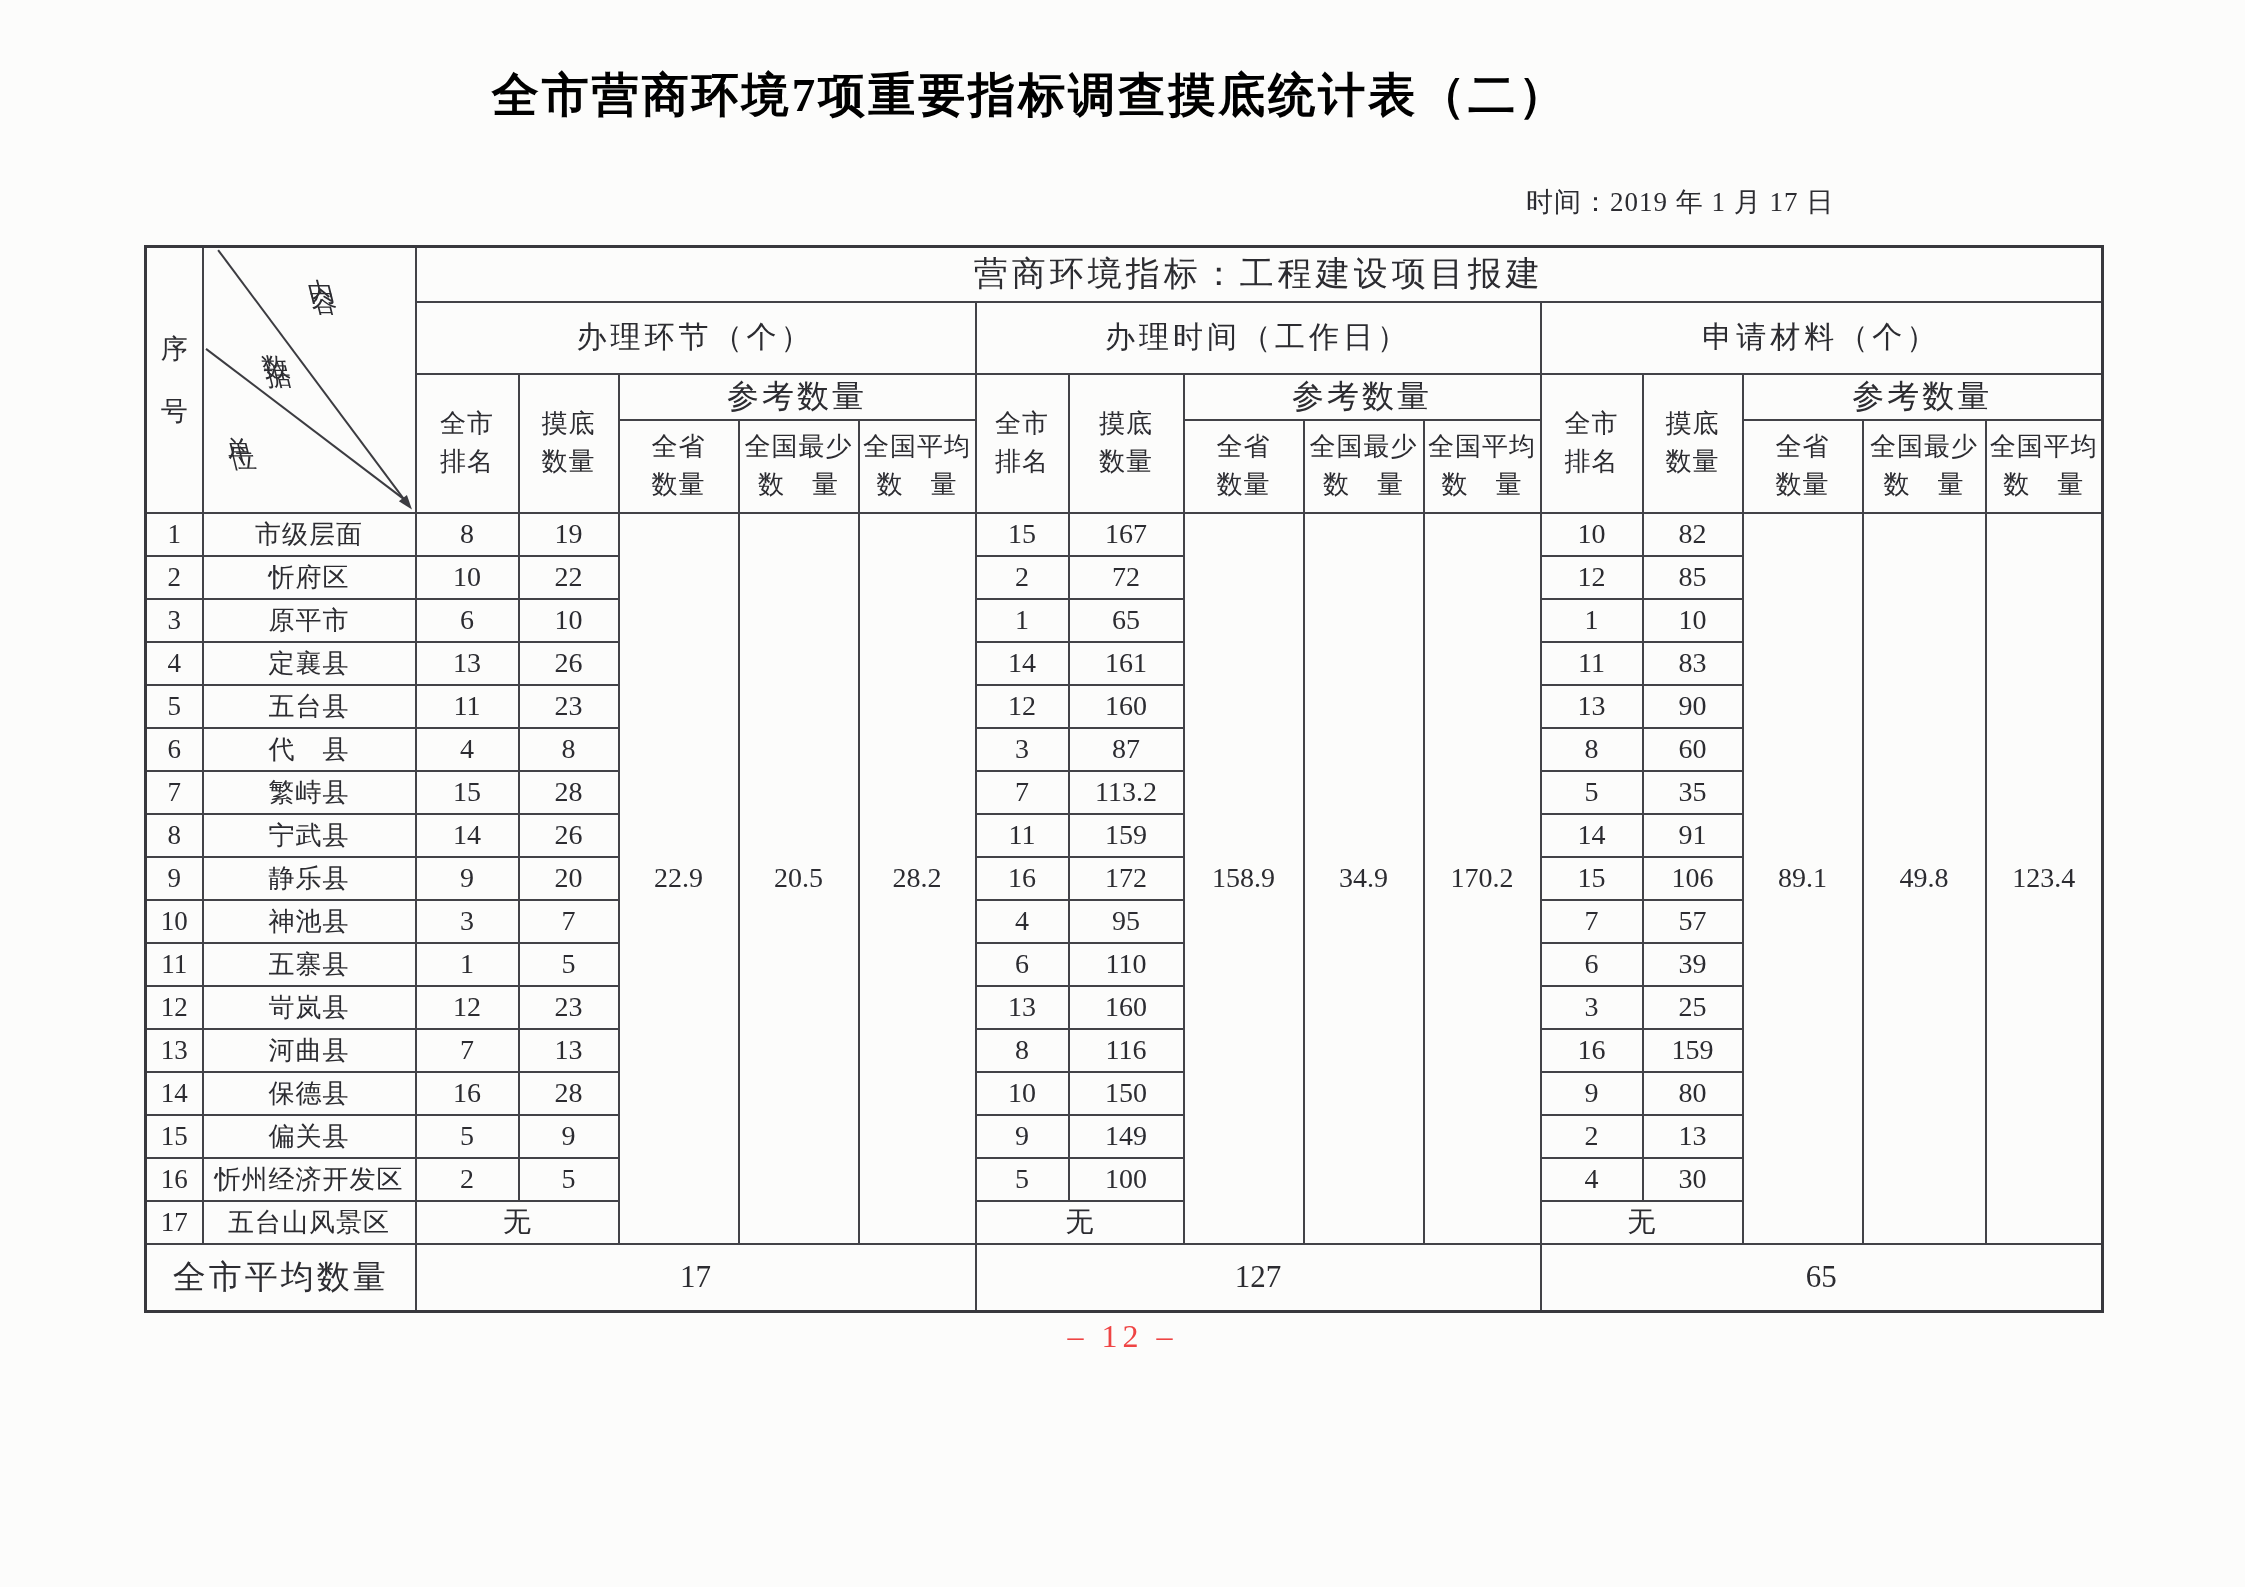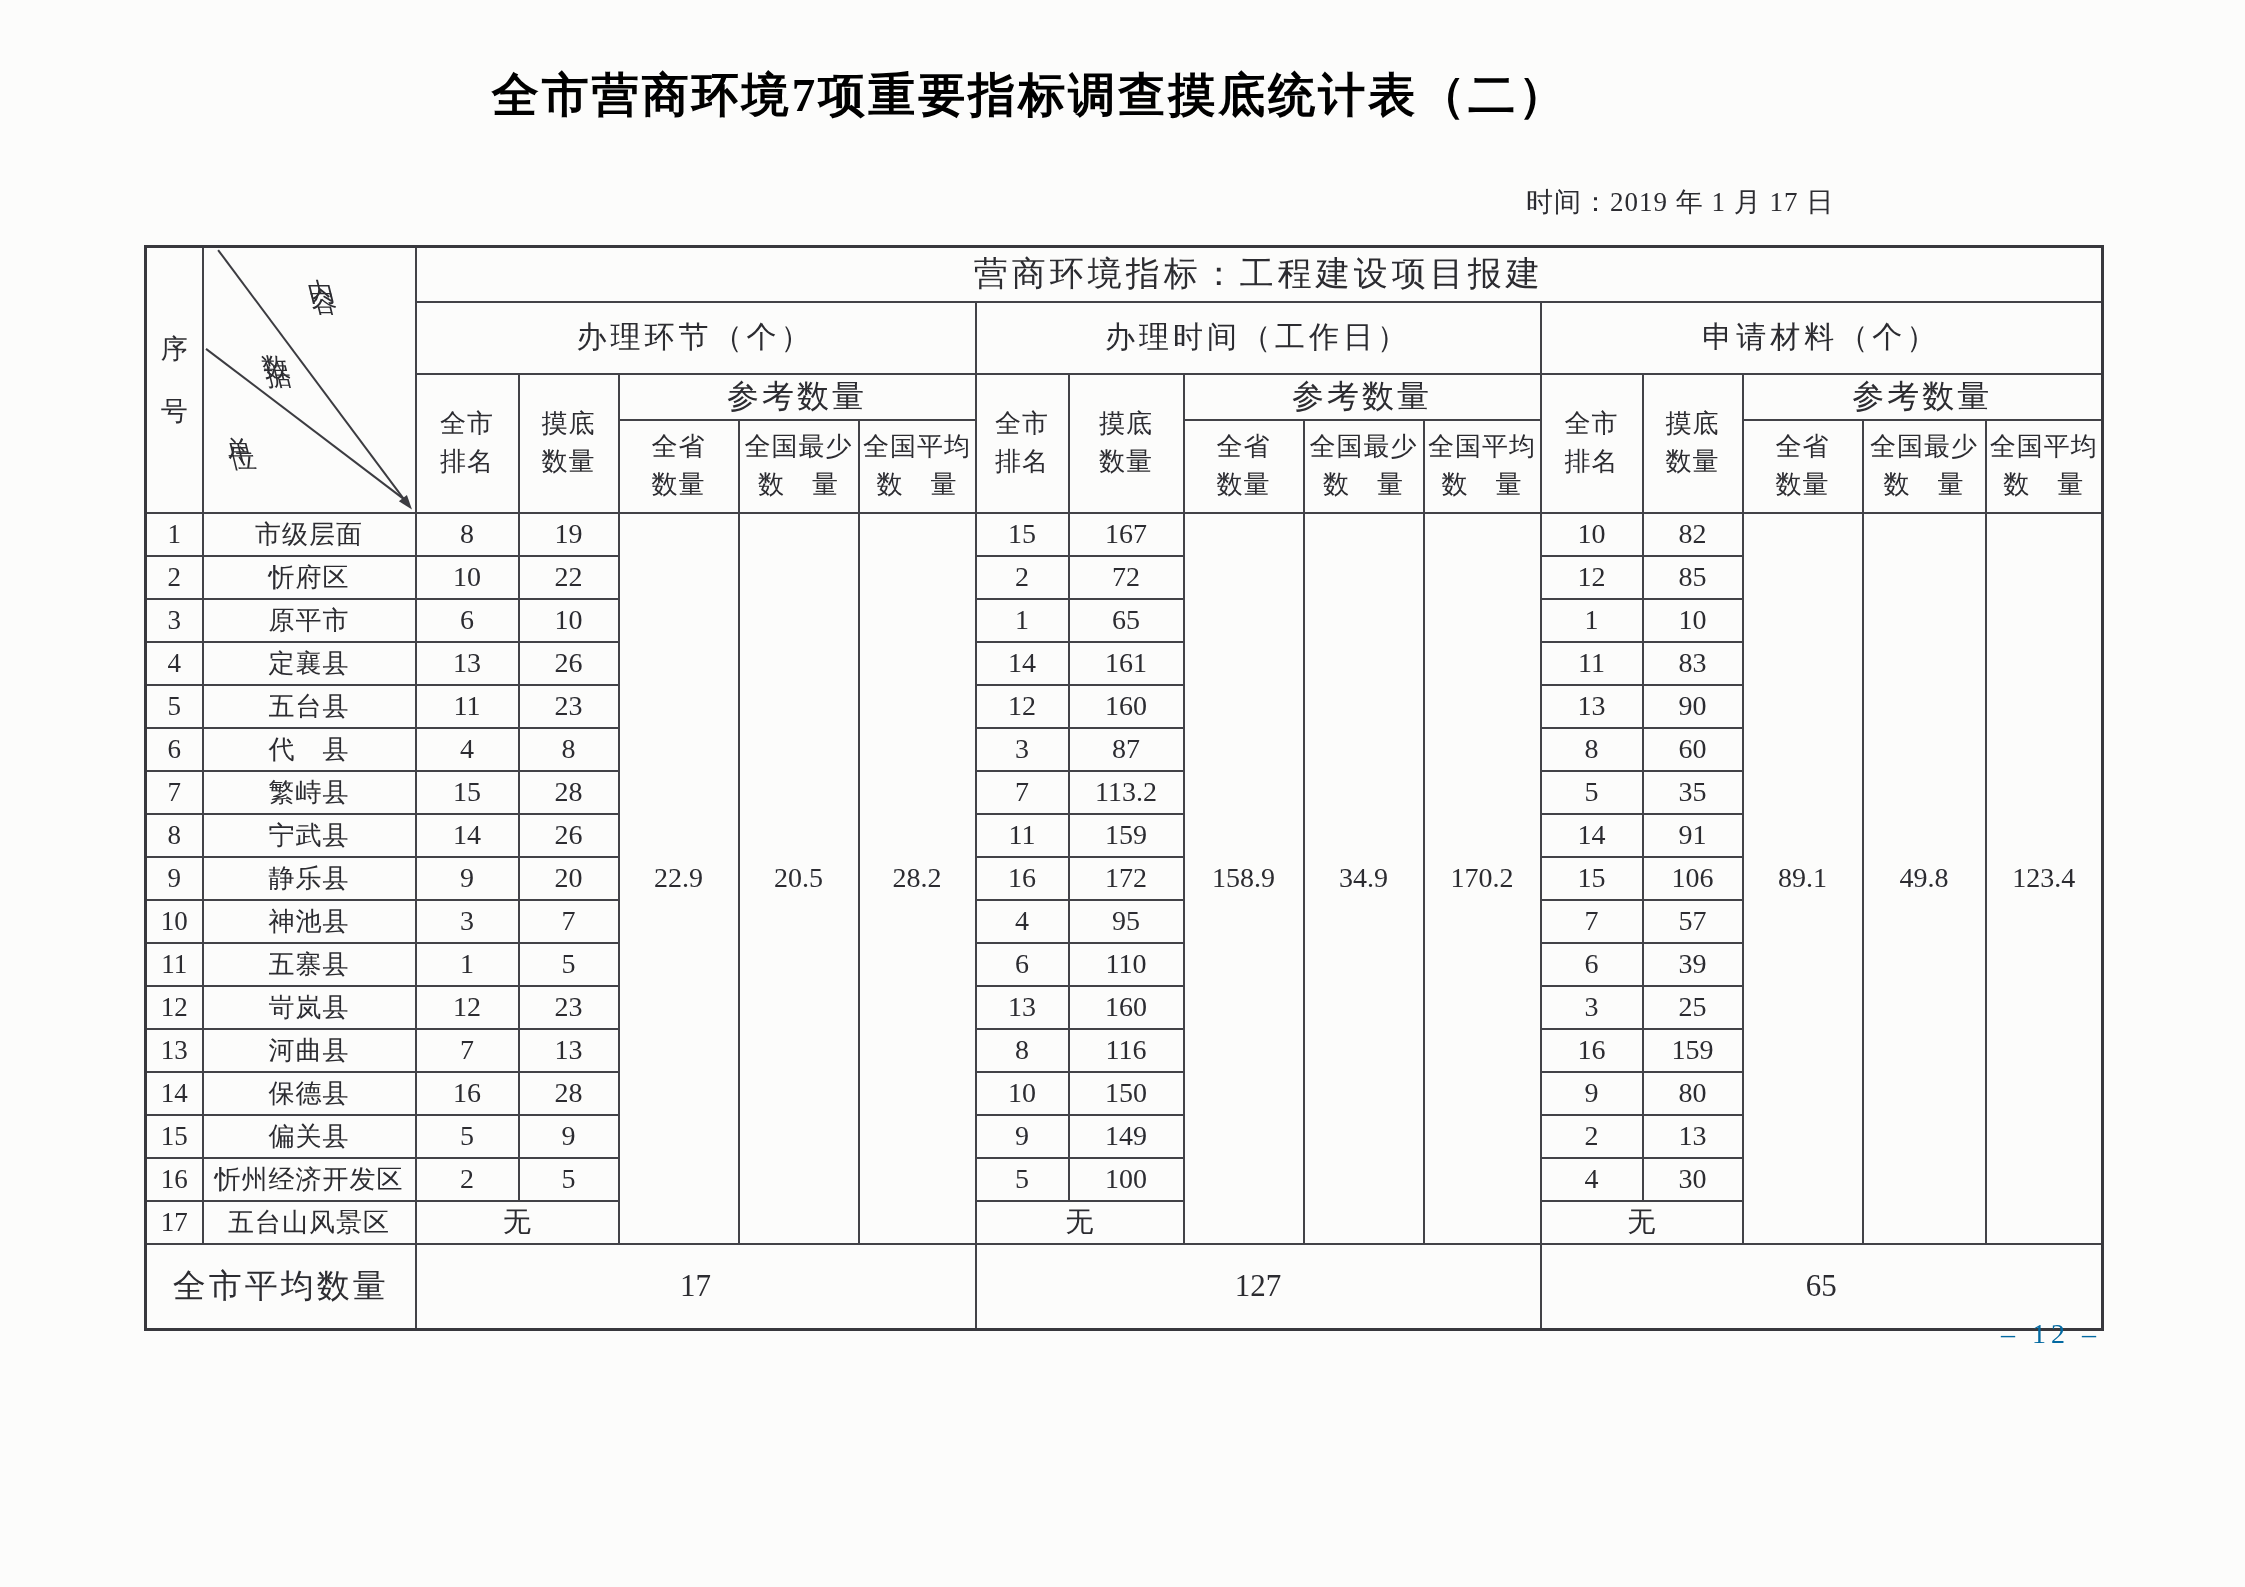--- a/index.html
+++ b/index.html
@@ -26,42 +26,42 @@
   .stat-table th, .stat-table td {
     border:2px solid #424247; font-weight:normal;
     text-align:center; vertical-align:middle; overflow:hidden;
     padding:0;
   }
   tr.hr-a { height:55px; }
   tr.hr-b { height:72px; }
   tr.hr-c { height:40px; }
   tr.hr-d { height:93px; }
   tbody tr { height:43px; }
-  tbody tr.avg-row { height:86px; }
+  tbody tr.avg-row { height:68px; }
 
   .pre { white-space:pre-line; }
   .seqh { font-size:27px; line-height:2.3; }
   .ind  { font-family:"Liberation Sans", sans-serif; font-weight:bold; font-size:34px; letter-spacing:4px; }
   .grp  { font-size:30px; letter-spacing:4px;margin-top:16px; }
   .refh { font-size:32px; letter-spacing:3px; }
   .sub  { font-size:26px; line-height:1.45; letter-spacing:1px; }
   .num  { font-size:28px; }
   .name { font-size:26px; letter-spacing:1px; }
   td.seqn { font-size:27px; }
   .refv { font-size:28px; }
   .b    { font-weight:bold; }
   .none-cell { font-size:28px; }
   .avg-label {
     font-family:"Liberation Sans", sans-serif; font-weight:bold;
     font-size:33px; letter-spacing:3px;
   }
   .avg-val { font-size:31px; font-weight:bold; }
   .pagenum {
     position:absolute; top:1318px; left:144px; width:1957px;
-    text-align:right; font-size:28px; color:#0369a1; letter-spacing:5px;
+    text-align:center; font-size:32px; color:#ef4444; letter-spacing:5px;
   }
   th.diag { position:relative; }
   .diag svg { position:absolute; left:0; top:0; width:100%; height:100%; }
   .dlabel {
     position:absolute; writing-mode:vertical-rl; text-orientation:upright;
     font-size:26px; letter-spacing:9px; line-height:1; transform:skewX(14deg);
   }
   .dl-content { left:46%; top:10px; }
   .dl-data    { left:25%; top:86px; }
   .dl-unit    { left:8%;  top:168px; }

